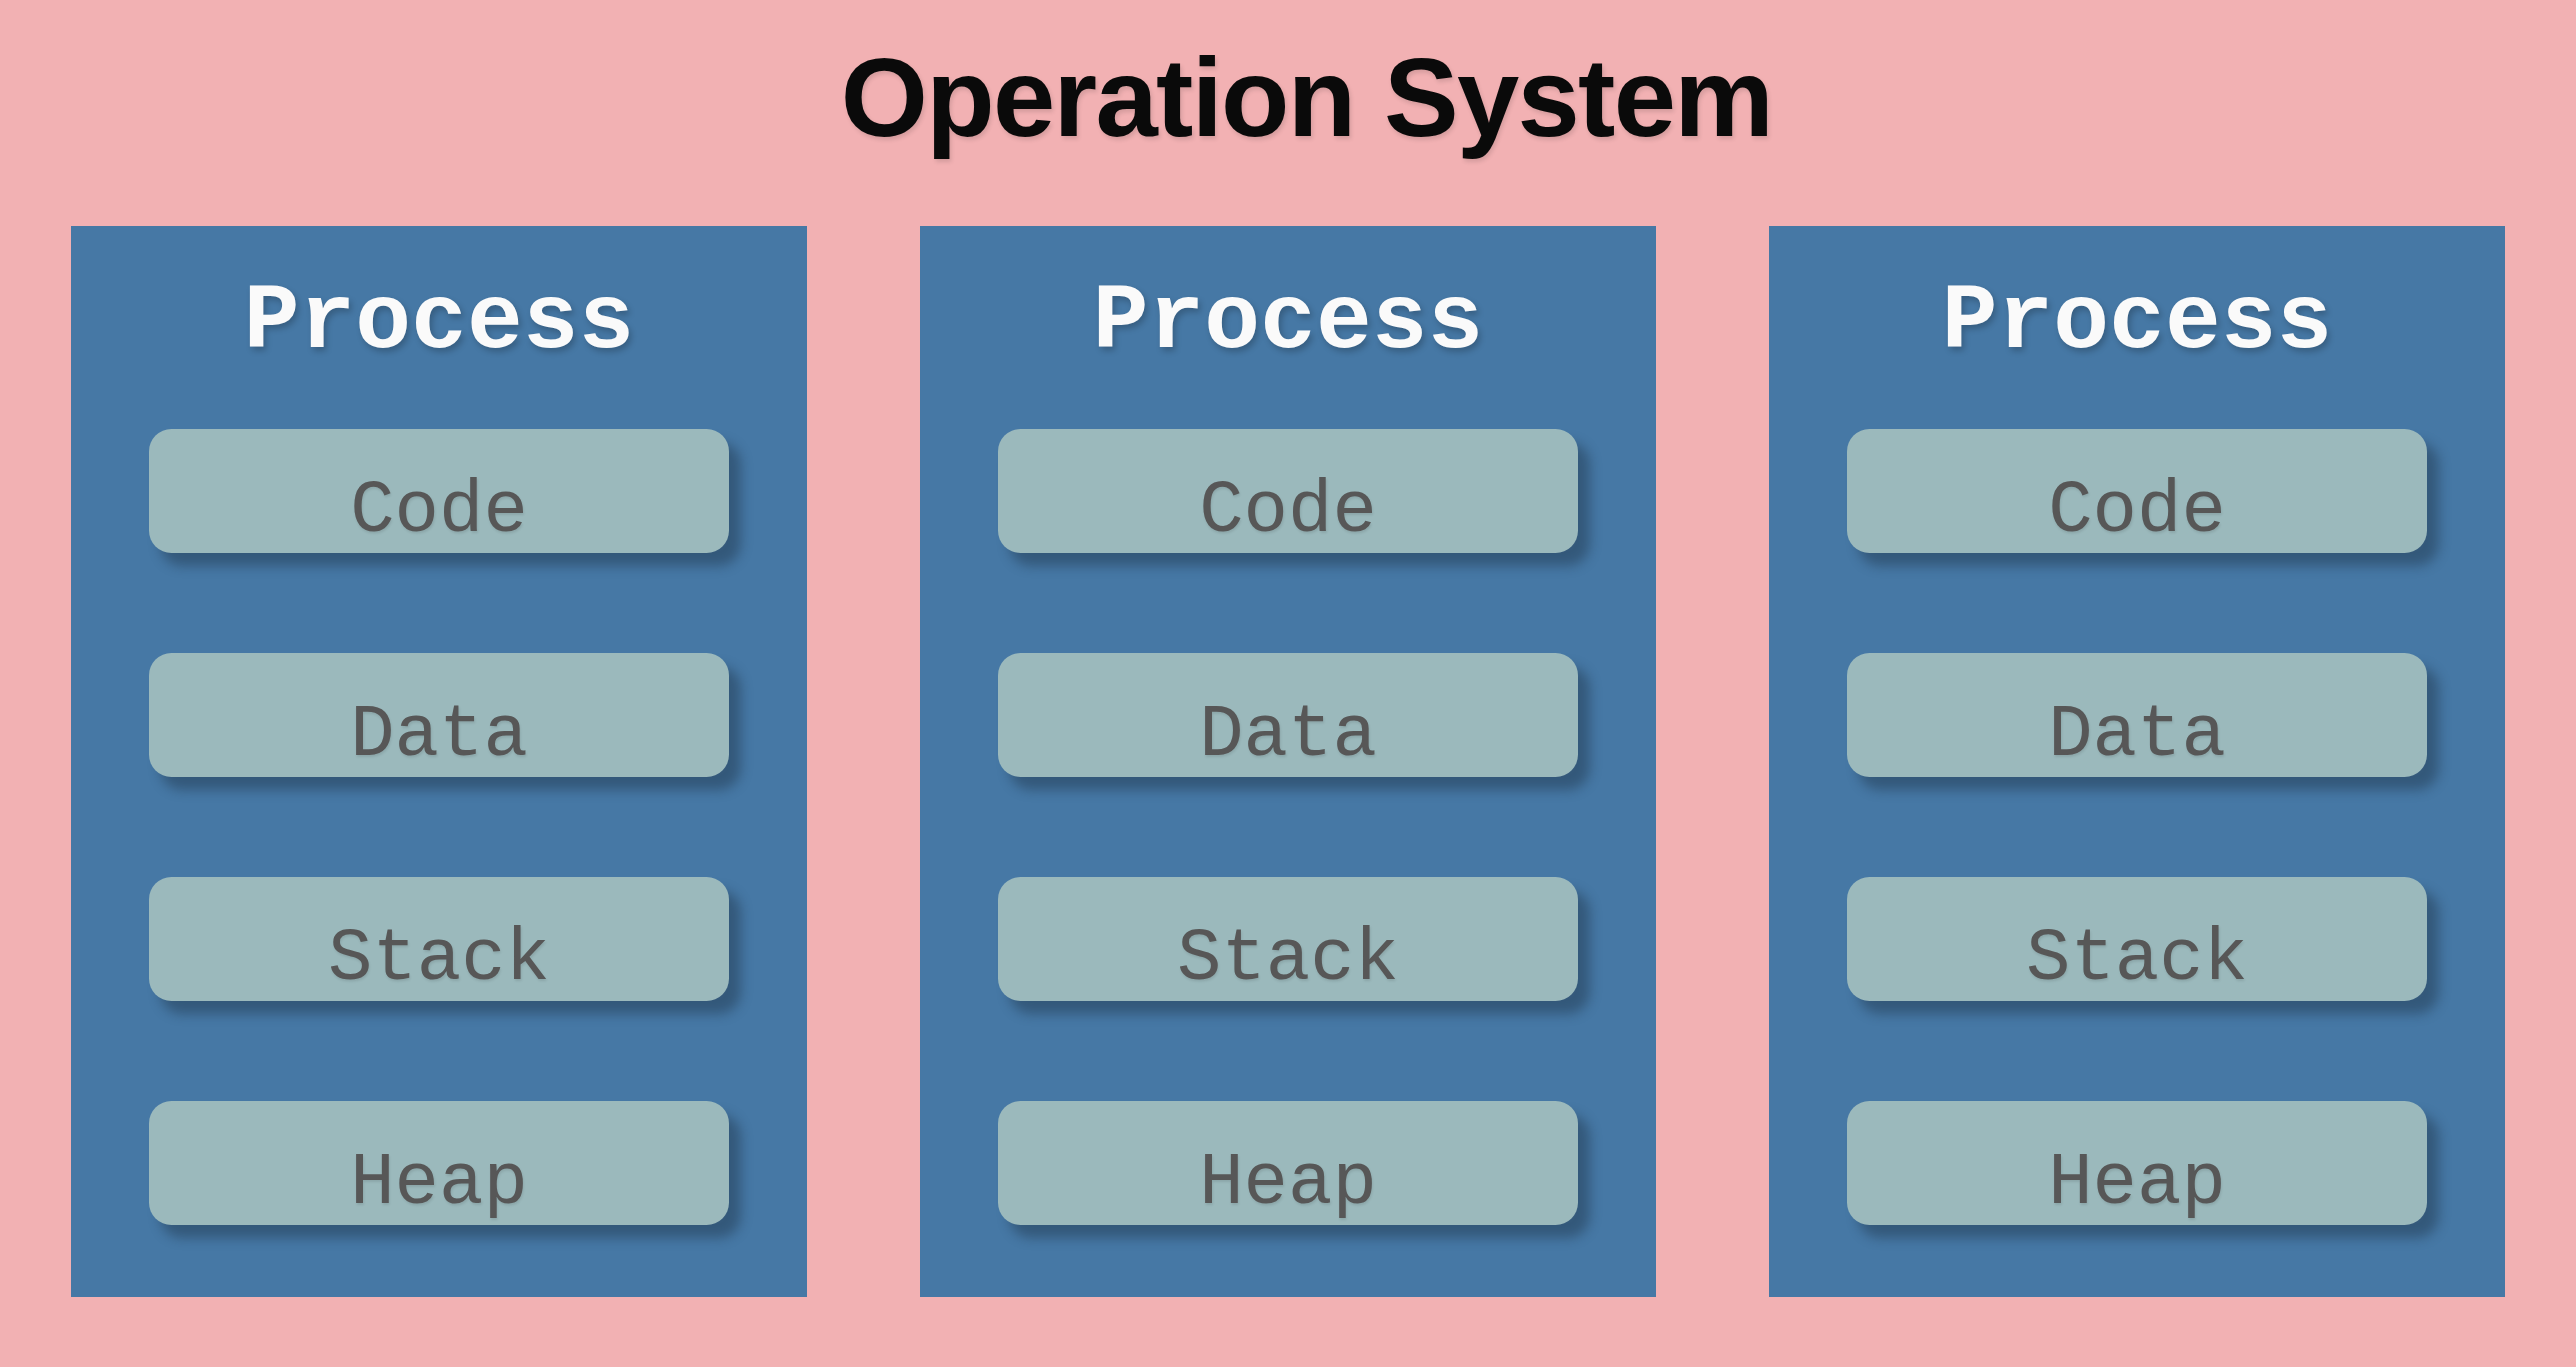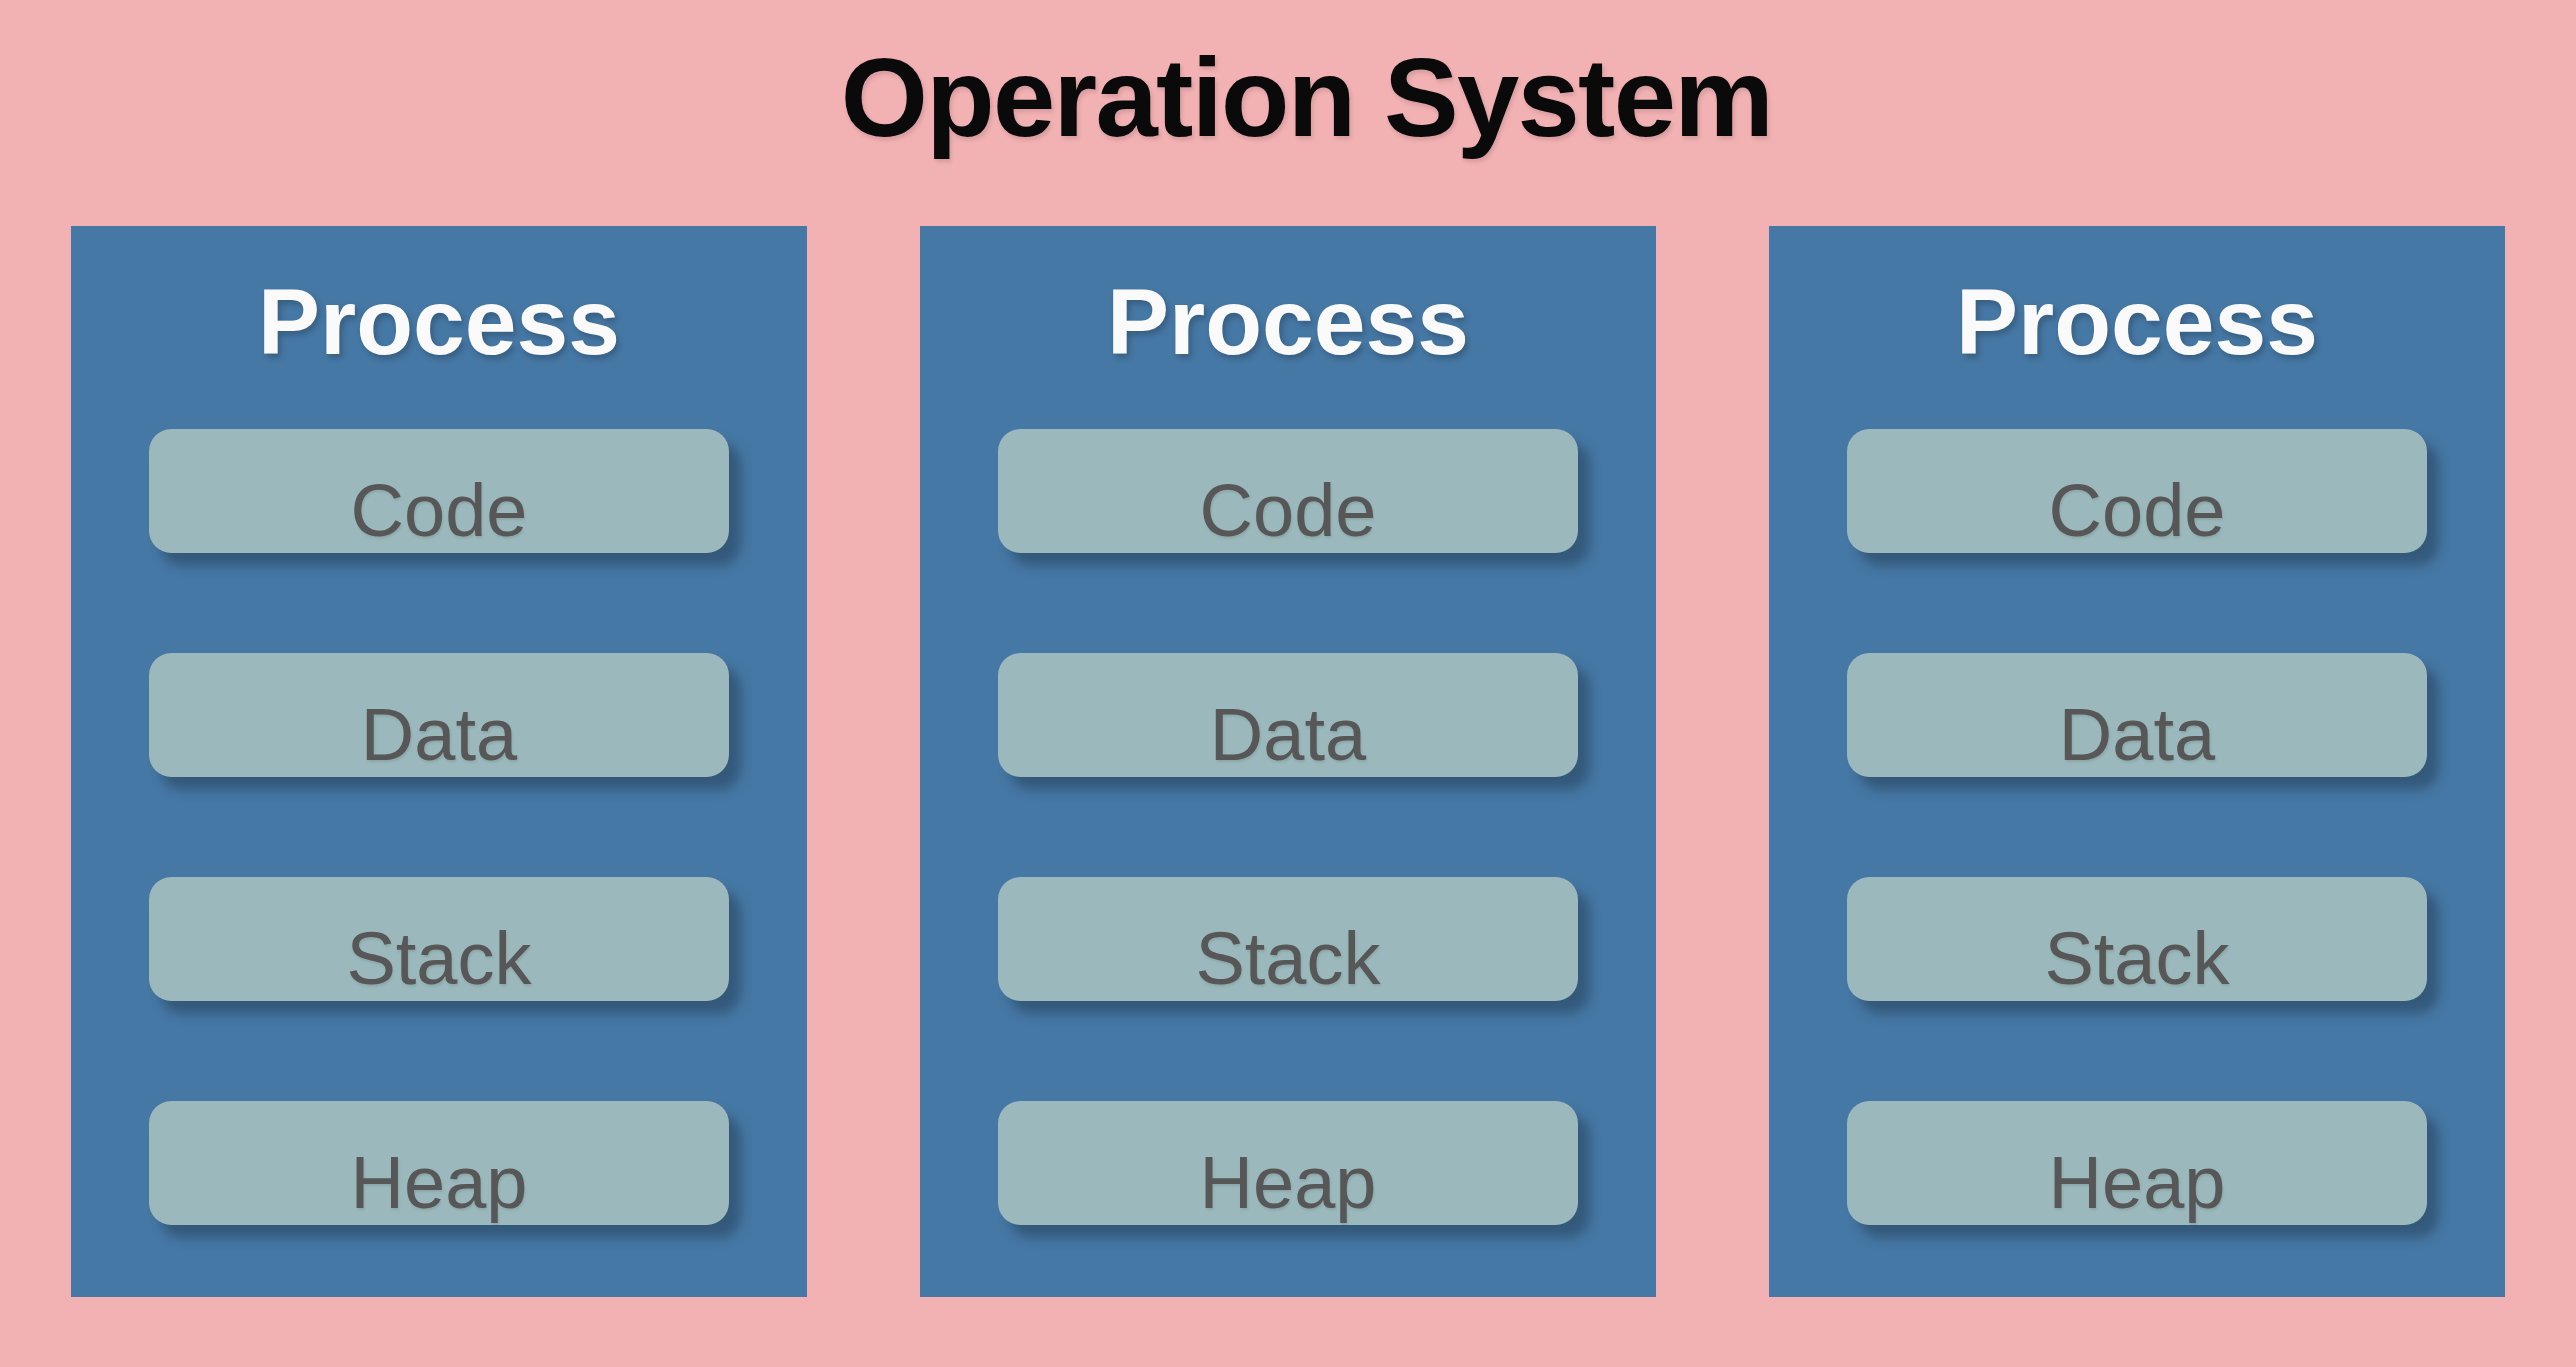--- a/index.html
+++ b/index.html
@@ -28,20 +28,21 @@
     letter-spacing: -1.7px;
     color: var(--title-text);
     text-shadow: 1.7px 2.6px 4.3px rgba(0,0,0,0.12);
     padding-left: 37px;
   }
 
   .process-row {
     margin: 67px 71px 0 71px;
     display: flex;
     justify-content: space-between;
+    font-family: Liberation Mono, monospace;
   }
 
   .process-box {
     width: 736px;
     height: 1071px;
     background: var(--process-box);
     padding: 43px 78px 0 78px;
     display: flex;
     flex-direction: column;
   }

